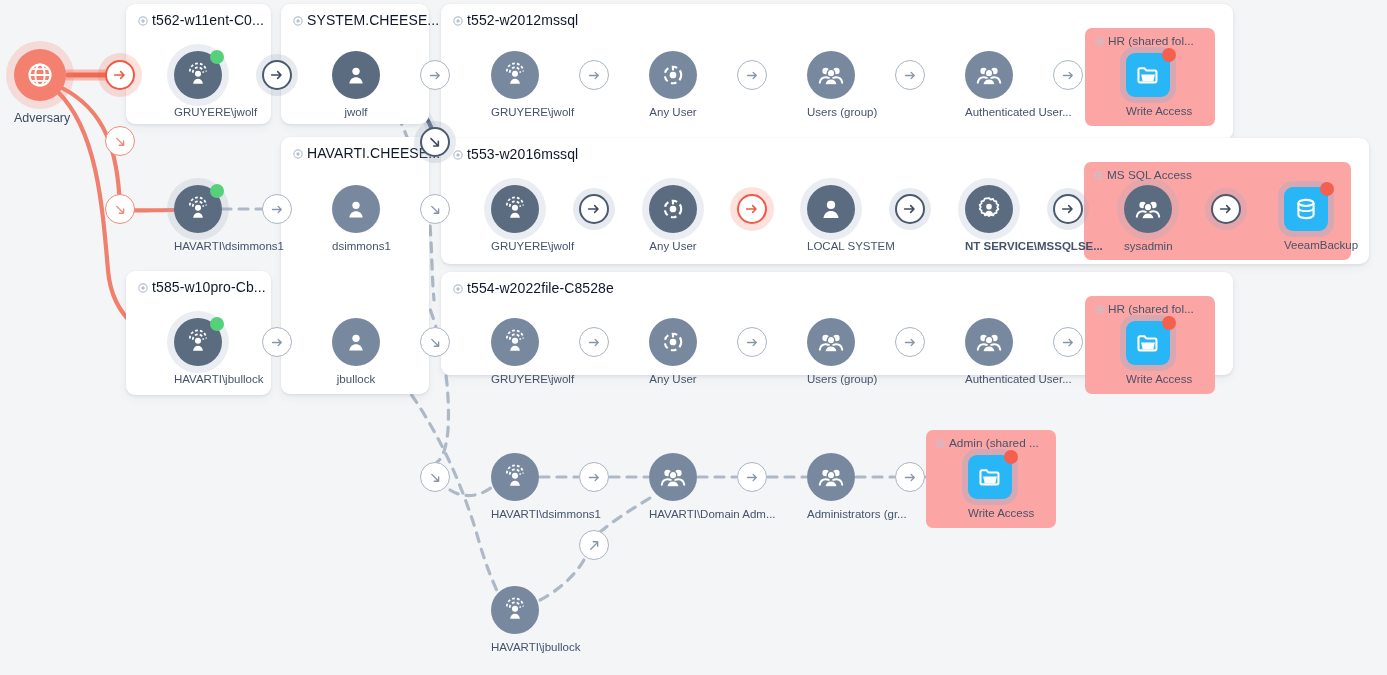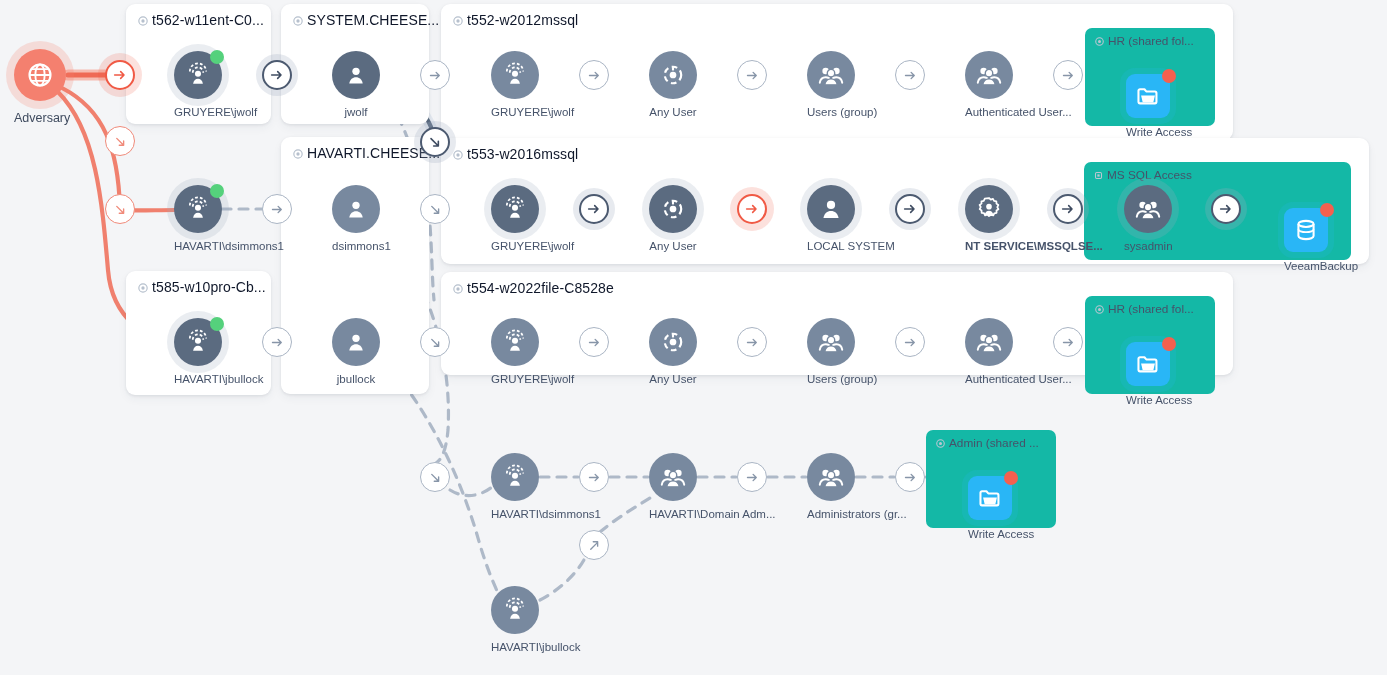--- a/index.html
+++ b/index.html
@@ -39,21 +39,21 @@
     white-space: nowrap;
     letter-spacing: .1px;
   }
   .card-title .hdr-ico {
     display: inline-block;
     vertical-align: -1px;
     margin-right: 4px;
   }
   .subcard {
     position: absolute;
-    background: #14b8a6;
+    background: #fca5a5;
     border-radius: 7px;
     z-index: 3;
     text-align: right;
   }
   .subcard-title {
     position: absolute;
     top: 6px; left: 10px;
     font-size: 11.8px;
     color: #46536a;
     white-space: nowrap;
@@ -88,21 +88,20 @@
     top: -1px; right: -2px;
     width: 14px; height: 14px;
     border-radius: 50%;
     background: #55d17c;
   }
   
   .asset {
     position: absolute;
     z-index: 6;
     text-align: center;
-    margin-top: 21px;
   }
   .asset .tile {
     width: 44px; height: 44px;
     border-radius: 9px;
     background: #29b6f6;
     display: flex; align-items:center; justify-content:center;
     position: relative;
     margin: 0 auto;
     box-shadow: 0 0 0 6px rgba(41,182,246,0.17);
   }

